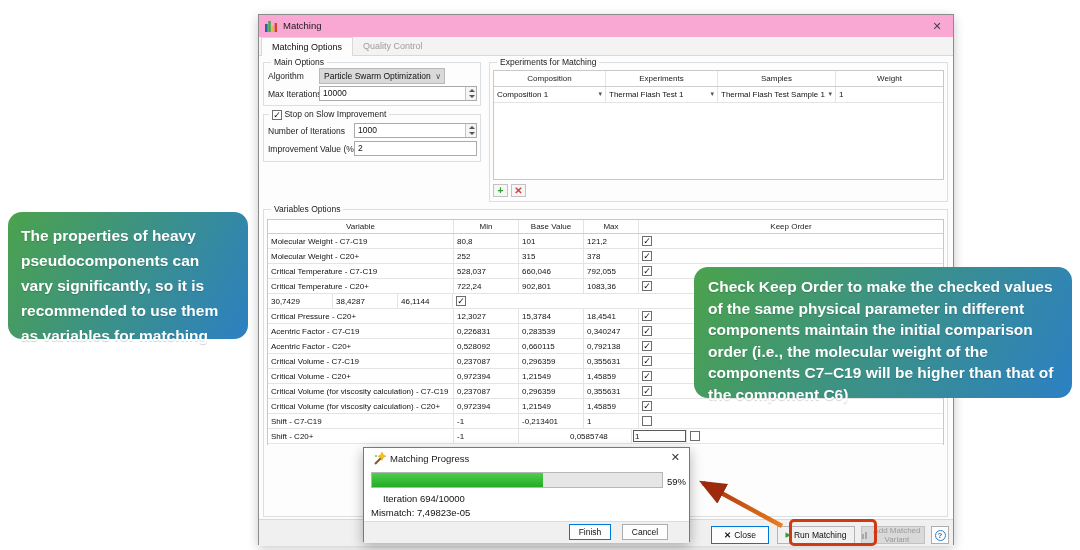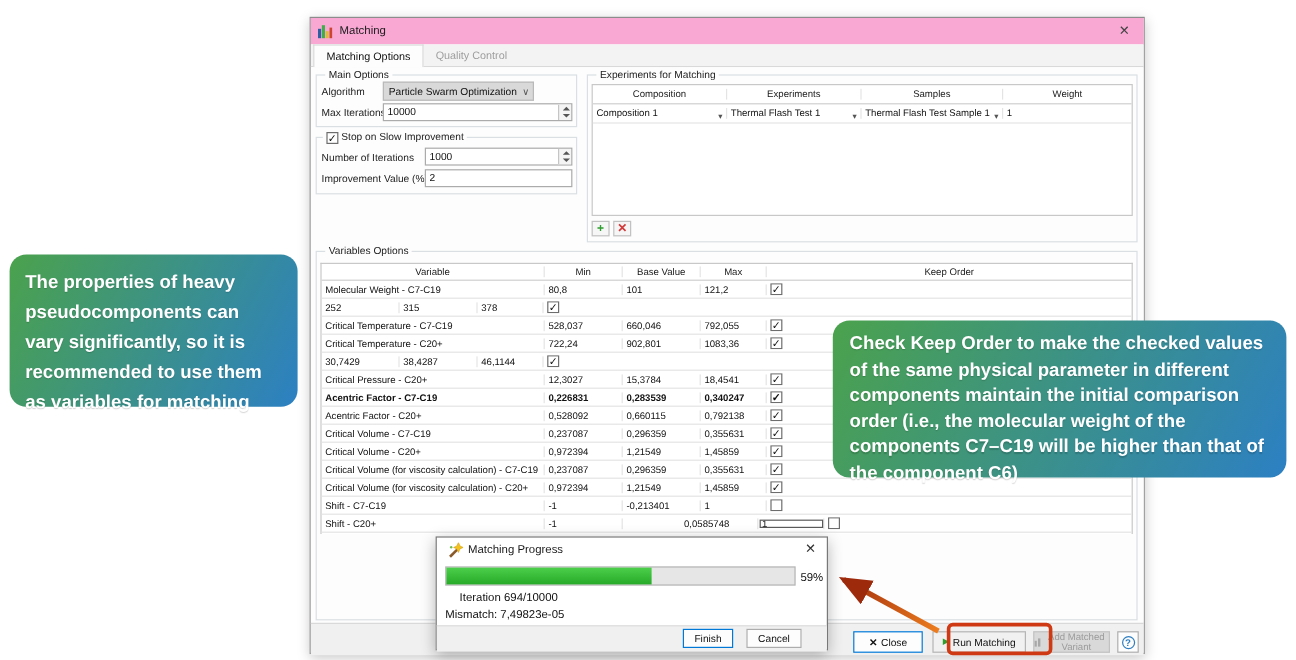--- a/index.html
+++ b/index.html
@@ -27,21 +27,21 @@
   .combo .chev { position:absolute; right:3px; top:2px; font-size:8px; color:#555; }
   .spin { position:absolute; right:0; top:0; bottom:0; width:11px; border-left:1px solid #c5c5c5; background:#f4f4f4; }
   .spin:before, .spin:after { content:""; position:absolute; left:2.5px; border-left:3px solid transparent; border-right:3px solid transparent; }
   .spin:before { top:2px; border-bottom:3px solid #555; }
   .spin:after { bottom:2px; border-top:3px solid #555; }
 
   .cb { display:inline-block; width:10px; height:10px; background:#fff; border:1px solid #6d6d6d; font-size:9px; line-height:9px; text-align:center; color:#111; vertical-align:middle; }
 
   
   .tbl { position:absolute; background:#fff; border:1px solid #c8c8c8; font-size:8px; color:#111; }
-  .trow { display:flex; border-bottom:1px solid #e4e4e4;align-items:center; }
+  .trow { display:flex; border-bottom:1px solid #e4e4e4; }
   .trow.head { border-bottom:1px solid #cfcfcf; }
   .tcell { border-right:1px solid #e4e4e4; padding:0 3px; white-space:nowrap; overflow:hidden; display:flex; align-items:center; position:relative; }
   .tcell:last-child { border-right:none; }
   .tcell.h { justify-content:center; color:#1a1a1a; }
   .dd-arrow { position:absolute; right:3px; top:3px; font-size:7px; color:#555; }
   .focus-cell { outline:1px solid #5a5a5a; outline-offset:-2px; }
 
   .mini-btn { position:absolute; width:15px; height:13px; background:#f6f6f6; border:1px solid #c2c2c2; font-size:10px; font-weight:bold; line-height:11px; text-align:center; cursor:pointer; }
 
   
@@ -157,20 +157,21 @@
               <div class="trow" style="height: 15px;">
                 <div class="tcell" style="width: 186px;">Molecular Weight - C7-C19</div>
                 <div class="tcell" style="width: 65px;">80,8</div>
                 <div class="tcell" style="width: 65px;">101</div>
                 <div class="tcell" style="width: 55px;">121,2</div>
                 <div class="tcell" style="flex: 1 1 0%;">
                   <span class="cb">✓</span>
                 </div>
               </div>
               <div class="trow" style="height: 15px;">
+                <div class="tcell" style="width: 186px;">Molecular Weight - C20+</div>
                 <div class="tcell" style="width: 65px;">252</div>
                 <div class="tcell" style="width: 65px;">315</div>
                 <div class="tcell" style="width: 55px;">378</div>
                 <div class="tcell" style="flex: 1 1 0%;">
                   <span class="cb">✓</span>
                 </div>
               </div>
               <div class="trow" style="height: 15px;">
                 <div class="tcell" style="width: 186px;">Critical Temperature - C7-C19</div>
                 <div class="tcell" style="width: 65px;">528,037</div>
@@ -199,21 +200,21 @@
               </div>
               <div class="trow" style="height: 15px;">
                 <div class="tcell" style="width: 186px;">Critical Pressure - C20+</div>
                 <div class="tcell" style="width: 65px;">12,3027</div>
                 <div class="tcell" style="width: 65px;">15,3784</div>
                 <div class="tcell" style="width: 55px;">18,4541</div>
                 <div class="tcell" style="flex: 1 1 0%;">
                   <span class="cb">✓</span>
                 </div>
               </div>
-              <div class="trow" style="height: 15px; font-weight: bold;">
+              <div class="trow" style="height: 15px;">
                 <div class="tcell" style="width: 186px;">Acentric Factor - C7-C19</div>
                 <div class="tcell" style="width: 65px;">0,226831</div>
                 <div class="tcell" style="width: 65px;">0,283539</div>
                 <div class="tcell" style="width: 55px;">0,340247</div>
                 <div class="tcell" style="flex: 1 1 0%;">
                   <span class="cb">✓</span>
                 </div>
               </div>
               <div class="trow" style="height: 15px;">
                 <div class="tcell" style="width: 186px;">Acentric Factor - C20+</div>

